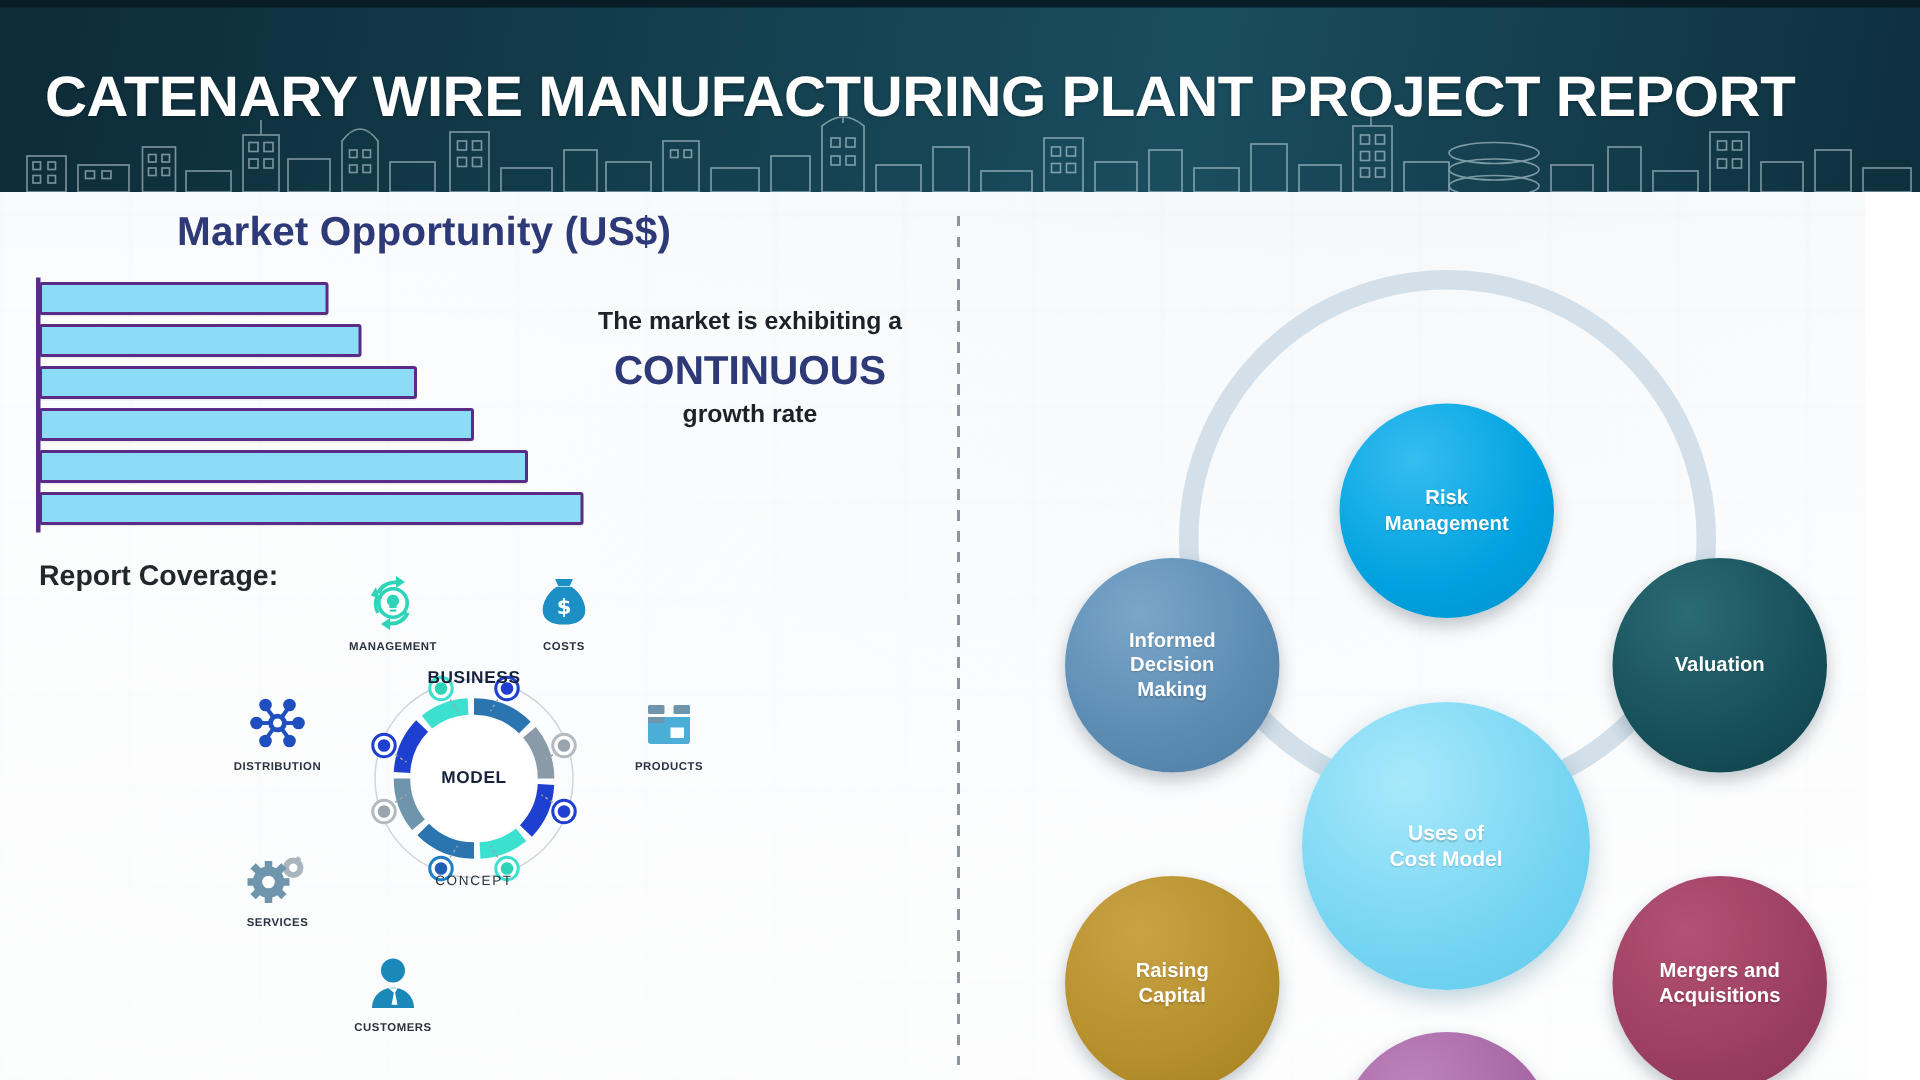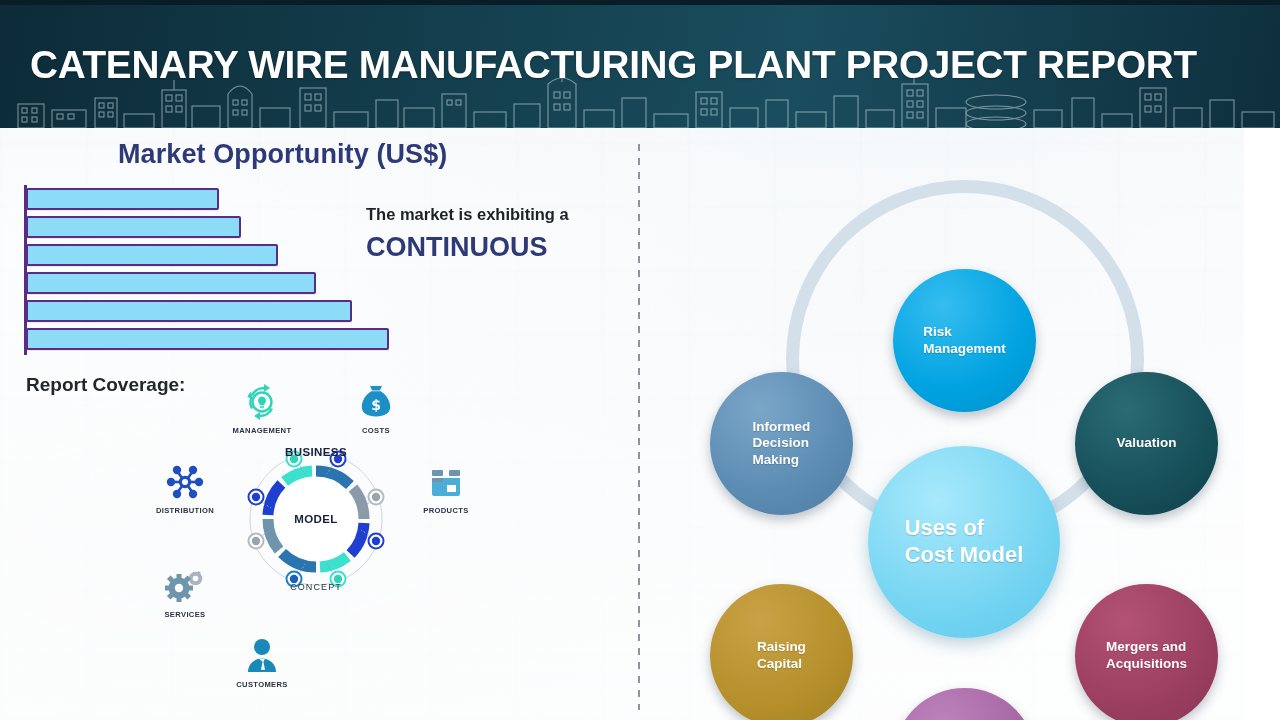--- a/index.html
+++ b/index.html
@@ -98,30 +98,30 @@
   #wheel-l3 { font-size:9px; color:#2a3240; letter-spacing:1.1px; margin-top:2px; }
 
   
   #ring {
     position:absolute; left:786px; top:52px; width:358px; height:358px;
     border-radius:50%;
     border:13px solid #d3e0ea;
   }
   .node {
     position:absolute; border-radius:50%;
-    display:flex; align-items:center; justify-content:center; 
+    display:flex; align-items:center; justify-content:center; text-align:center;
     color:#ffffff; font-weight:bold; line-height:1.22;
     box-shadow:0 5px 11px rgba(30,50,70,.28);
   }
   .node span { display:block; padding:0 6px; text-shadow:0 1px 1px rgba(0,0,0,.18); }
 
   #node-center {
-    left:868px; top:318px; width:192px; height:192px;
+    left:868px; top:340px; width:192px; height:192px;
     background:radial-gradient(circle at 36% 28%, #a8e9fb, #74d4f2 62%, #5fc8ea 100%);
-    font-size:22px; box-shadow:0 6px 16px rgba(40,110,140,.30);
+    font-size:14px; box-shadow:0 6px 16px rgba(40,110,140,.30);
   }
   #node-risk {
     left:893px; top:141px; width:143px; height:143px;
     background:radial-gradient(circle at 35% 26%, #35bdf0, #00a2e0 60%, #0090cc 100%);
     font-size:13.5px;
   }
   #node-valuation {
     left:1075px; top:244px; width:143px; height:143px;
     background:radial-gradient(circle at 35% 26%, #2b6b74, #17505a 58%, #0f3f48 100%);
     font-size:13.5px;
@@ -254,23 +254,24 @@
   <div id="bars">
     <div id="bar-axis"></div>
     <div class="bar" style="top:3px;   width:193px;"></div>
     <div class="bar" style="top:31px;  width:215px;"></div>
     <div class="bar" style="top:59px;  width:252px;"></div>
     <div class="bar" style="top:87px;  width:290px;"></div>
     <div class="bar" style="top:115px; width:326px;"></div>
     <div class="bar" style="top:143px; width:363px;"></div>
   </div>
 
-  <div style="position:absolute; left:366px; top:76px; width:268px;">
+  <div style="position:absolute; left:366px; top:76px; width:268px;text-align:center;">
     <div style="font-size:16.5px;font-weight:bold;color:#1c2228;line-height:1.25;">The market is exhibiting a</div>
     <div style="font-size:27px;font-weight:bold;color:#2e3a78;line-height:1.5;margin-top:2px;">CONTINUOUS</div>
+    <div style="font-size:16.5px;font-weight:bold;color:#1c2228;line-height:1.2;">growth rate</div>
   </div>
 
   <div id="coverage-label">Report Coverage:</div>
 
   <div class="cov-item" style="left:216px; top:252px;">
     <div class="cov-ico">
       <svg width="40" height="40" viewBox="0 0 40 40">
         <path d="M9 13 A13 13 0 0 1 22 5 L22 2 L28 6 L22 10 L22 7.5 A10.5 10.5 0 0 0 11.5 14 Z" fill="#2dd4b8"></path>
         <path d="M31 27 A13 13 0 0 1 18 35 L18 38 L12 34 L18 30 L18 32.5 A10.5 10.5 0 0 0 28.5 26 Z" fill="#2dd4b8"></path>
         <path d="M9 27 A13 13 0 0 1 8 16 L5.2 15 L8.5 9.5 L11 16 L9.8 17.6 A10.5 10.5 0 0 0 11 26 Z" fill="#2dd4b8"></path>

